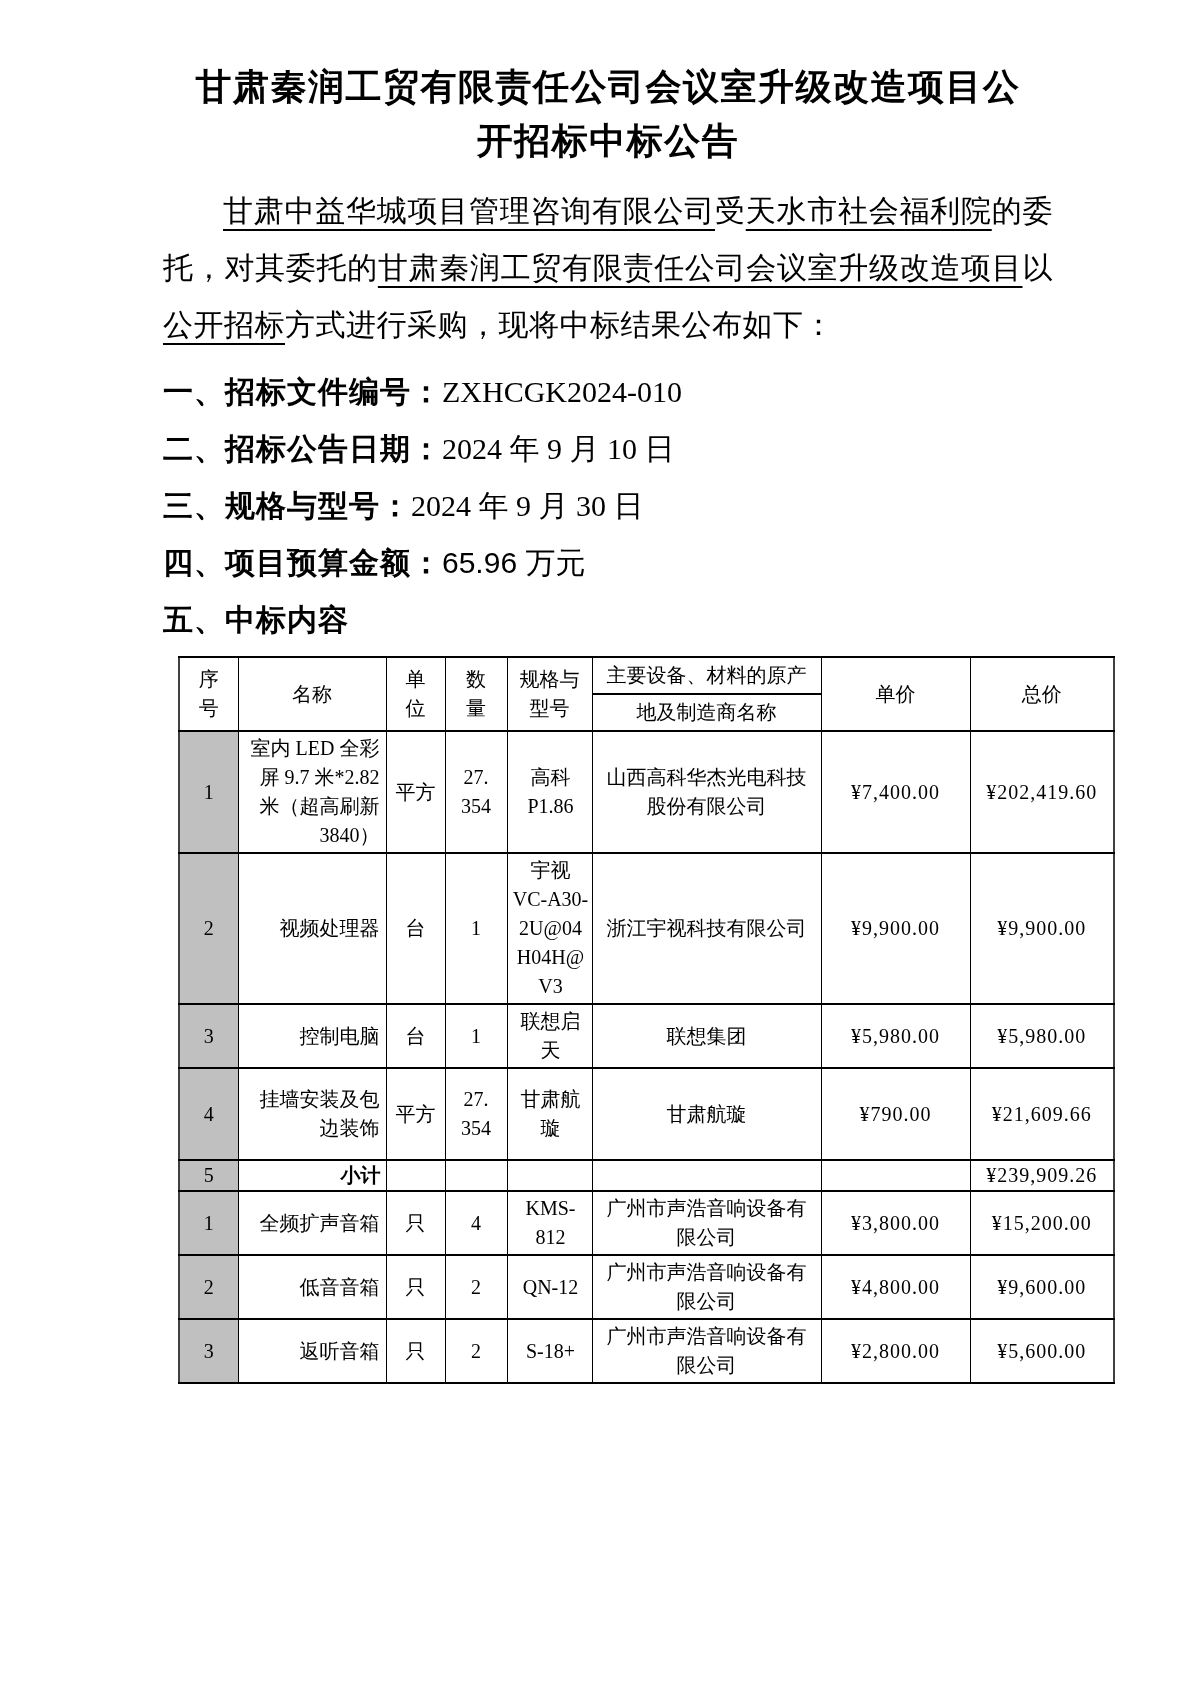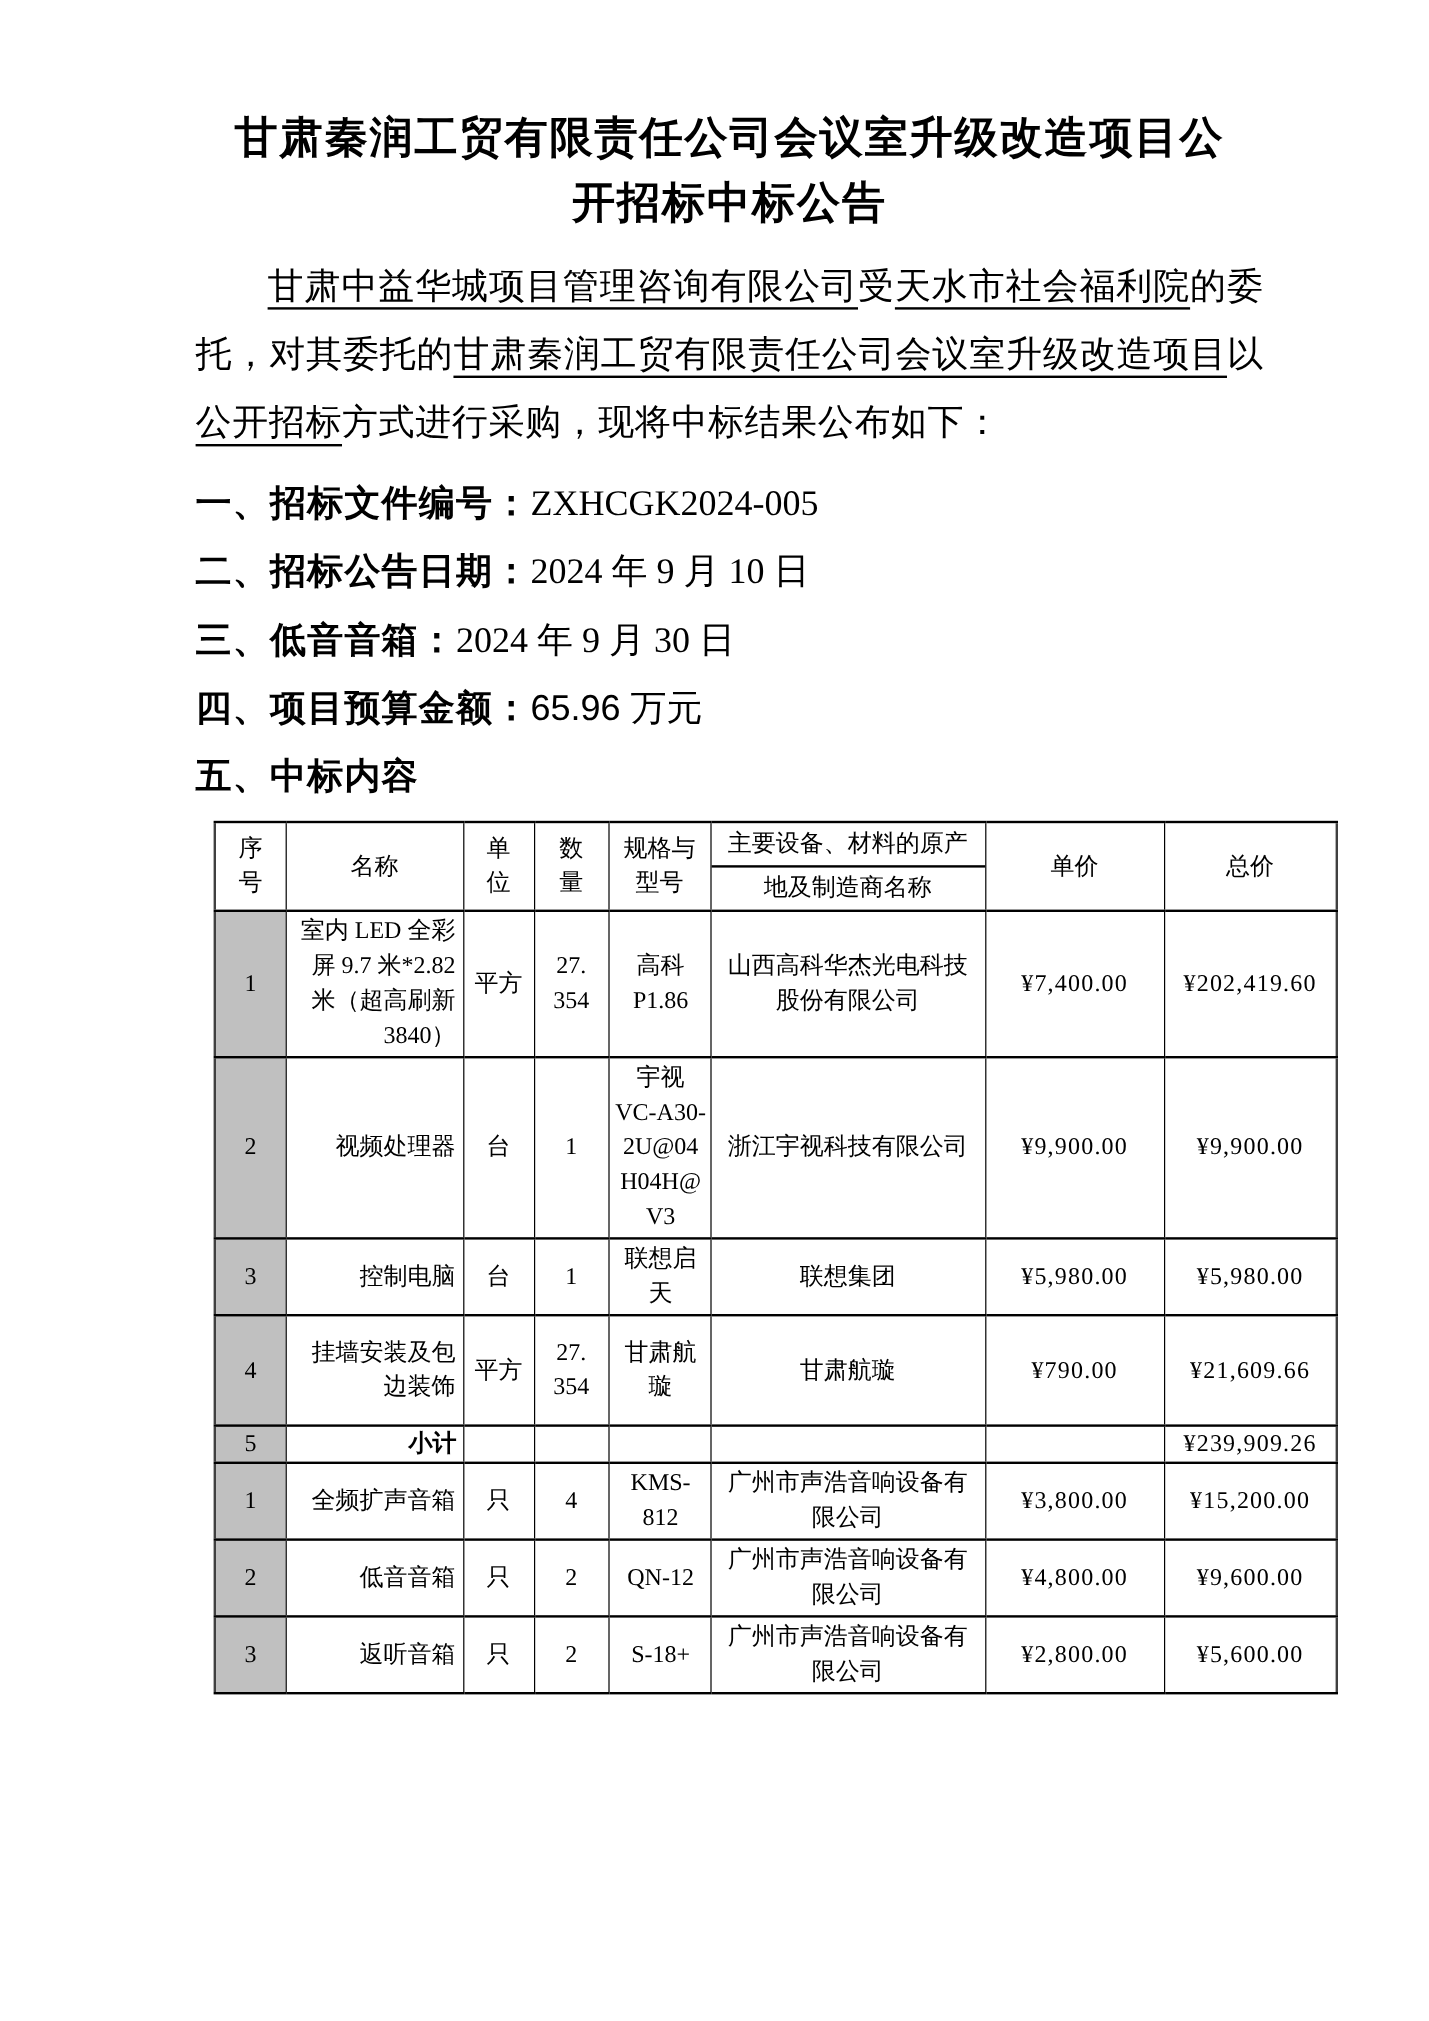--- a/index.html
+++ b/index.html
@@ -1,20 +1,20 @@
 <!DOCTYPE html>
 <html><head>
 <meta charset="utf-8">
 <style>
   html,body{margin:0;padding:0;background:#fff;}
   .page{
     position:relative;width:1191px;min-height:1684px;box-sizing:border-box;
     background:#fff;color:#000;
     font-family:"Liberation Serif","DejaVu Serif",serif;
-    padding:88px 0 60px 0;overflow:hidden;
+    padding:60px 0 60px 0;overflow:hidden;
   }
   .content{margin-left:163px;width:890px;}
   .doc-title{
     font-size:36px;font-weight:700;line-height:54px;letter-spacing:1.5px;
     text-align:center;max-width:850px;margin:0 auto 14px auto;
   }
   .intro{
     font-size:30px;line-height:57px;letter-spacing:0.5px;
     text-align:justify;text-indent:60px;margin:0 0 2px 0;
   }
@@ -55,23 +55,23 @@
   td.name-cell{padding:2px 6px;text-align:right;}
 </style>
 </head>
 <body>
 
 <div class="page">
   <div class="content">
     <h1 class="doc-title">甘肃秦润工贸有限责任公司会议室升级改造项目公开招标中标公告</h1>
     <p class="intro" id="intro"><span class="u">甘肃中益华城项目管理咨询有限公司</span><span>受</span><span class="u">天水市社会福利院</span><span>的委托，对其委托的</span><span class="u">甘肃秦润工贸有限责任公司会议室升级改造项目</span><span>以</span><span class="u">公开招标</span><span>方式进行采购，现将中标结果公布如下：</span></p>
     <div class="items" id="items">
-        <div class="item"><span class="label">一、招标文件编号：</span><span class="value">ZXHCGK2024-005</span></div>
+        <div class="item"><span class="label">一、招标文件编号：</span><span class="value">ZXHCGK2024-010</span></div>
         <div class="item"><span class="label">二、招标公告日期：</span><span class="value">2024 年 9 月 10 日</span></div>
-        <div class="item"><span class="label">三、低音音箱：</span><span class="value">2024 年 9 月 30 日</span></div>
+        <div class="item"><span class="label">三、规格与型号：</span><span class="value">2024 年 9 月 30 日</span></div>
         <div class="item"><span class="label">四、项目预算金额：</span><span class="value sans">65.96 万元</span></div>
         <div class="item"><span class="label">五、中标内容</span></div>
       </div>
   </div>
 
   <table class="award">
     <colgroup>
       <col style="width:59px">
         <col style="width:148px">
         <col style="width:59px">

